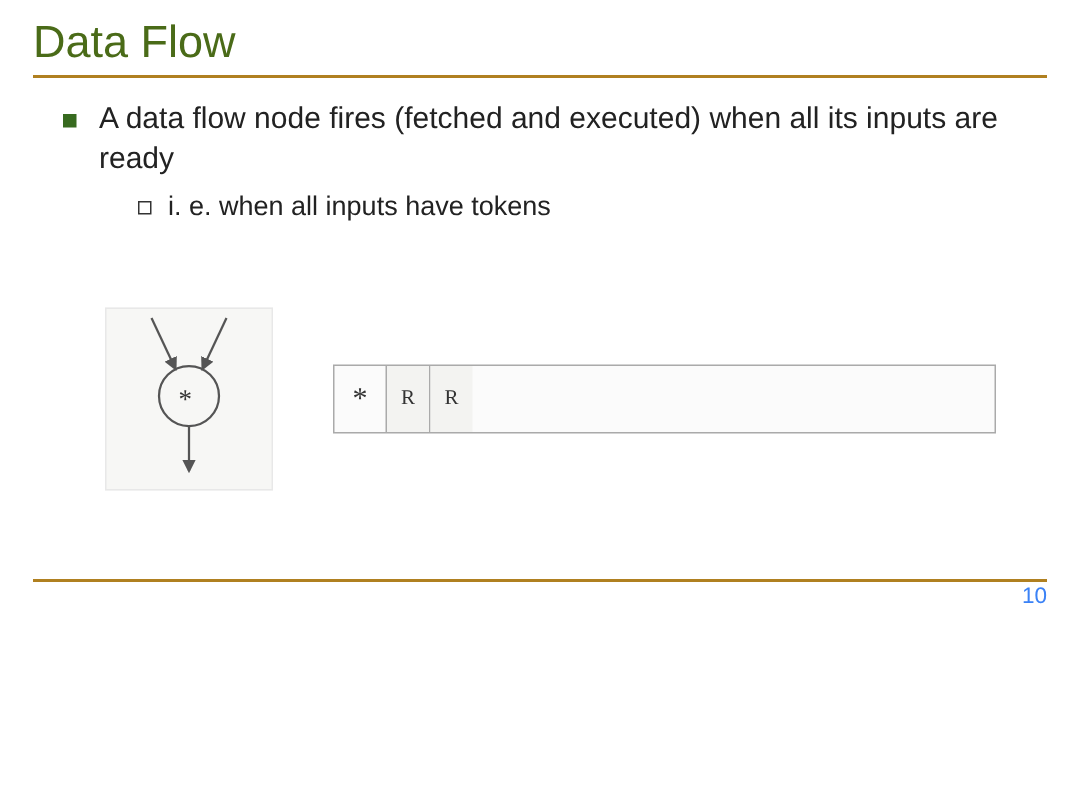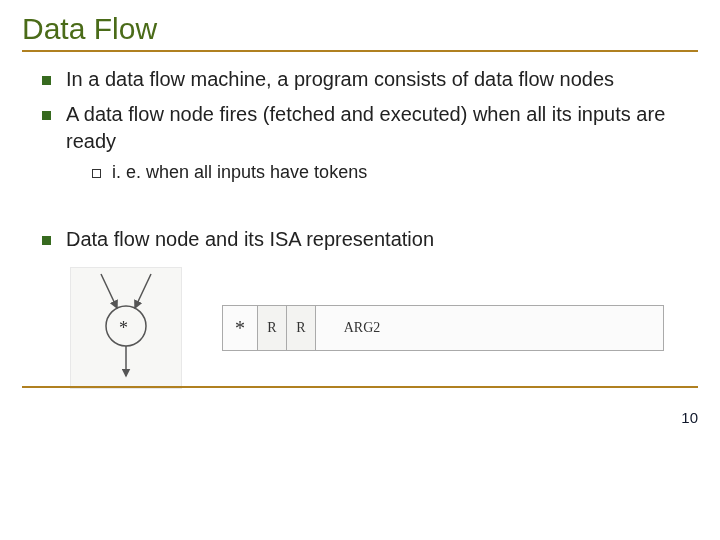--- a/index.html
+++ b/index.html
@@ -16,47 +16,43 @@
   .figs{margin:14px 0 0 48px;display:flex;align-items:center}
   .node-fig{width:110px;height:120px;position:relative;border:1px solid #e8e8e8;background:#f7f7f5;margin-right:40px;font-family:'Times New Roman',serif}
   .isa-fig{width:440px;height:44px;border:1px solid #aaa;background:#fbfbfb;display:flex;align-items:stretch;font-family:'Times New Roman',serif;font-size:14px;color:#333}
   .isa-fig .cell{border-right:1px solid #aaa;display:flex;align-items:center;justify-content:center}
   .isa-fig .cell:last-child{border-right:none}
   .isa-fig .op{width:34px;font-size:20px}
   .isa-fig .r{width:28px;background:#f3f3f1}
   .isa-fig .arg{width:92px}
   .isa-fig .dest{flex:1}
   .hr-bot{position:absolute;left:22px;right:22px;bottom:36px;border:0;border-top:2px solid #b08020}
-  .pagenum{position:absolute;right:22px;bottom:6px;font-size:15px;color:#0f172a}
+  .pagenum{position:absolute;right:22px;bottom:26px;font-size:15px;color:#3b82f6}
   
   .node-fig svg{position:absolute;inset:0}
   .node-fig .star{position:absolute;left:48px;top:50px;font-size:18px;color:#333}
 </style>
 </head>
 <body>
 
 <div class="slide">
   <div class="title">Data Flow</div>
   <hr class="hr-top">
 
   <ul class="lvl1">
-    <li>In a data flow machine, a program consists of data flow nodes</li>
     <li>
       <span>A data flow node fires (fetched and executed) when all its inputs are ready</span>
       <ul class="lvl2">
         <li>i. e. when all inputs have tokens</li>
       </ul>
     </li>
   </ul>
 
   <div class="gap"></div>
 
-  <ul class="lvl1">
-    <li>Data flow node and its ISA representation</li>
-  </ul>
 
   <div class="figs">
     <div class="node-fig">
       <svg viewBox="0 0 110 120">
         <defs>
           <marker id="ah" markerWidth="6" markerHeight="6" refX="5" refY="3" orient="auto">
             <path d="M0,0 L6,3 L0,6 Z" fill="#555"></path>
           </marker>
         </defs>
         <line x1="30" y1="6" x2="46" y2="40" stroke="#555" stroke-width="1.5" marker-end="url(#ah)"></line>
@@ -64,19 +60,18 @@
         <circle cx="55" cy="58" r="20" fill="none" stroke="#555" stroke-width="1.5"></circle>
         <line x1="55" y1="78" x2="55" y2="108" stroke="#555" stroke-width="1.5" marker-end="url(#ah)"></line>
       </svg>
       <div class="star">*</div>
     </div>
 
     <div class="isa-fig">
       <div class="cell op">*</div>
       <div class="cell r">R</div>
       <div class="cell r">R</div>
-      <div class="cell arg">ARG2</div>
     </div>
   </div>
 
   <hr class="hr-bot">
   <div class="pagenum">10</div>
 </div>
 
 </body></html>

